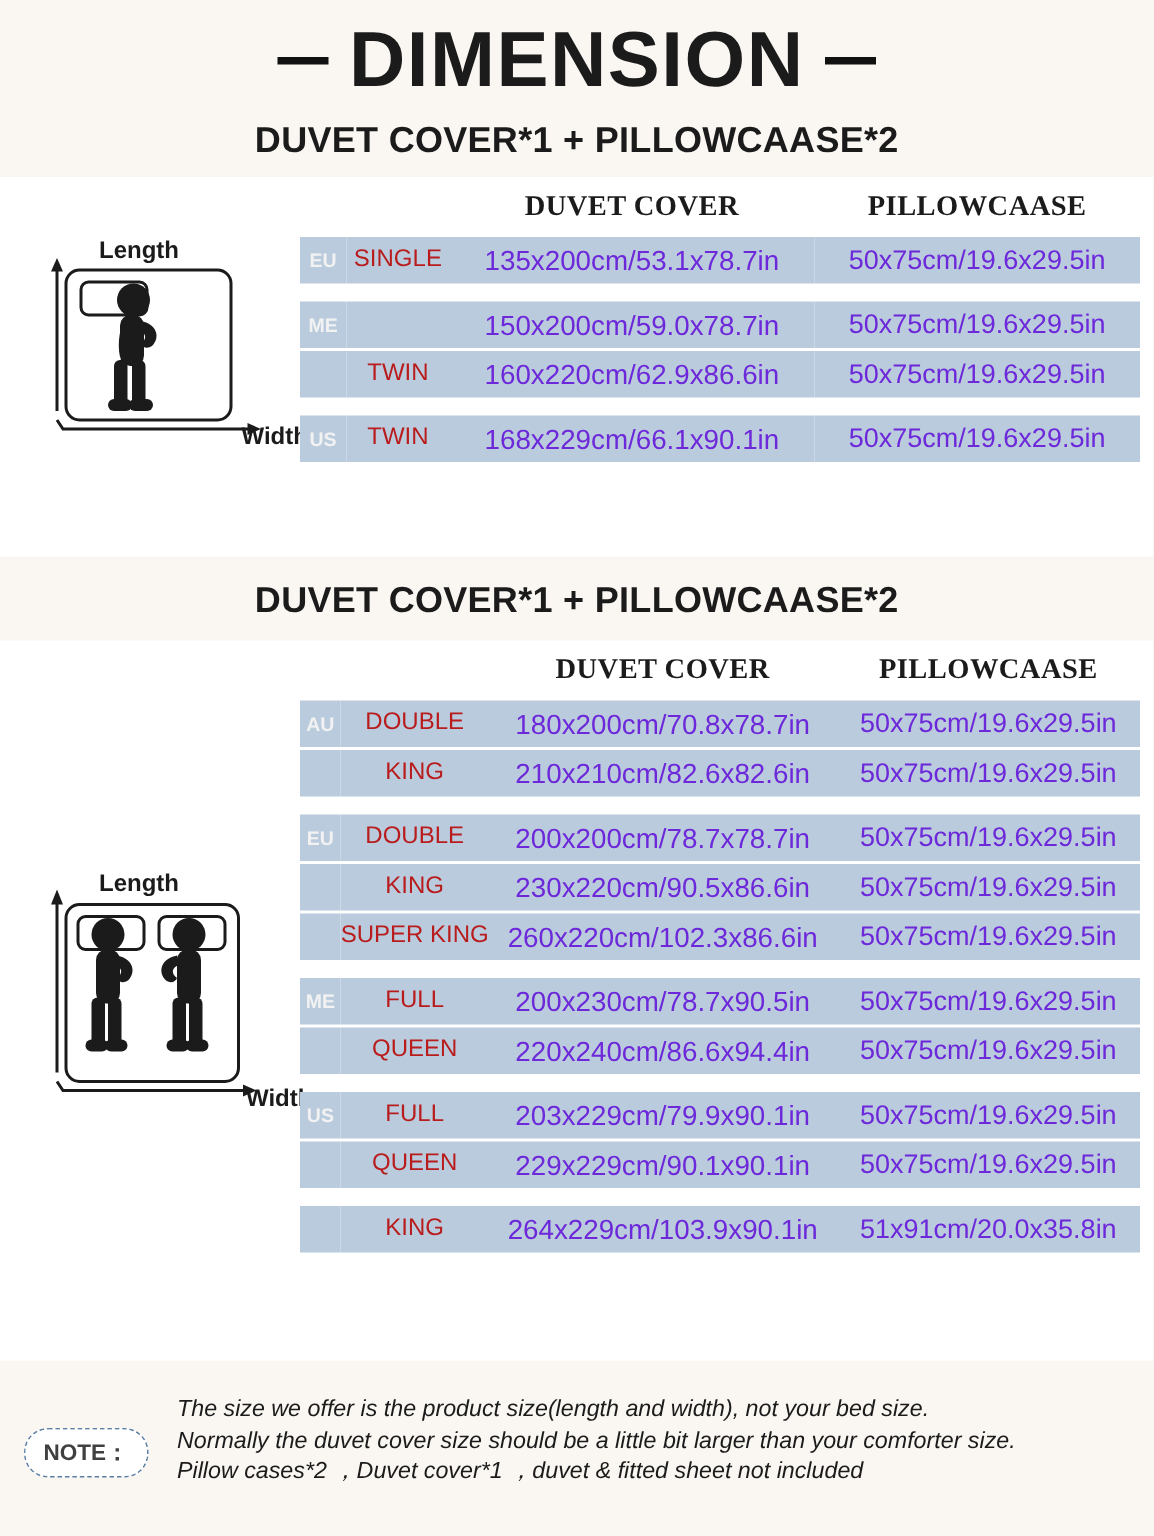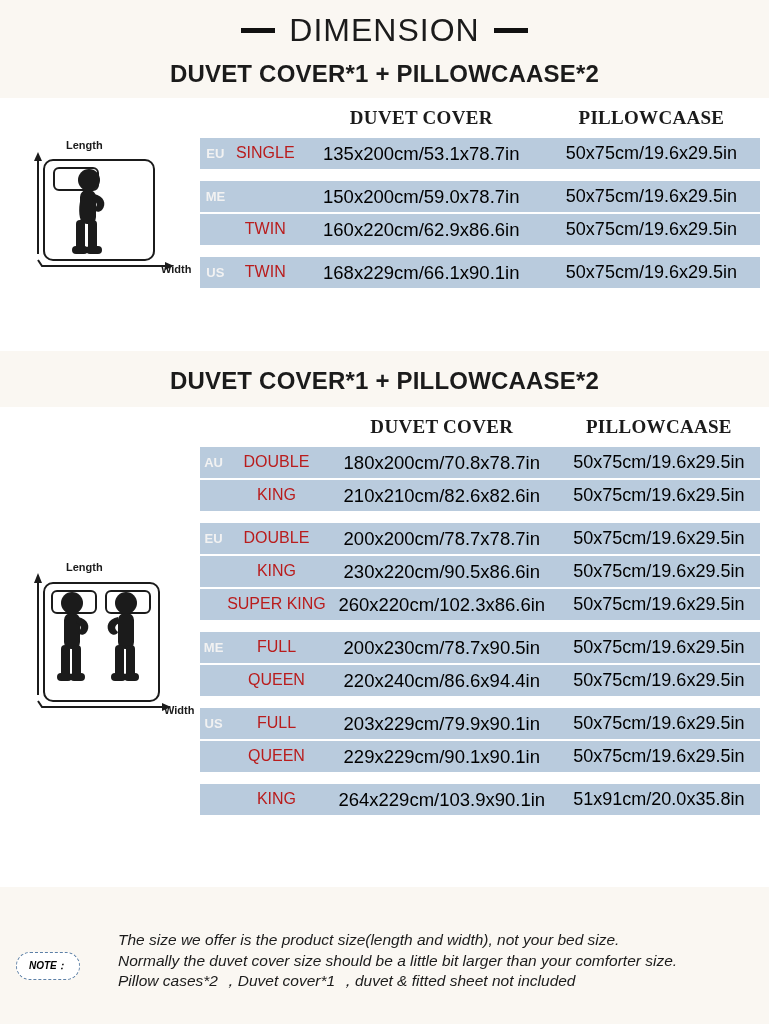--- a/index.html
+++ b/index.html
@@ -14,21 +14,21 @@
   .page { position: relative; width: 769px; height: 1024px; background: #faf7f2; }
 
   
   .title-row {
     display: flex; align-items: center; justify-content: center;
     gap: 14px;
     padding-top: 14px;
   }
   .title-dash { width: 34px; height: 5px; background: #111; }
   .main-title {
-    font-size: 32px; font-weight: normal; letter-spacing: 1px;
+    font-size: 52px; font-weight: bold; letter-spacing: 1px;
     line-height: 1; margin: 0;
   }
   .sub-title {
     text-align: center;
     font-size: 24px; font-weight: bold;
     margin: 14px 0 10px 0;
     letter-spacing: .2px;
   }
 
   
@@ -42,21 +42,21 @@
   .colhead {
     height: 36px;
     font-size: 19px; font-weight: bold; text-align: center;
     letter-spacing: .3px;
     font-family: Liberation Serif, serif;
   }
   .cell {
     background: #b9cbdd;
     height: 31px;
     font-size: 18px;
-    color: #000000;
+    color: #6d28d9;
     text-align: center;
     vertical-align: middle;
     padding: 0 4px;
     white-space: nowrap;
   }
   .cell.region {
     width: 32px;
     font-size: 13px;
     color: #f2f2f2;
     font-weight: bold;
@@ -67,31 +67,30 @@
     color: #b91c1c;
     text-align: center;
     line-height: 1.05;
   }
   .cell.val { width: 248px; font-size: 18.5px; }
   .cell.pillow { width: 222px; font-size: 18px; }
   .spacer-row td { height: 8px; background: transparent; }
 
   
   .illus { position: absolute; }
-  .axis-label { font-size: 11px; font-weight: bold; padding-left: 22px; }
+  .axis-label { font-size: 16px; font-weight: bold; padding-left: 22px; }
   .note-box {
     border: 1px dashed #5b7fa6;
     border-radius: 16px;
     padding: 6px 12px;
-    font-size: 10px;
+    font-size: 15px;
     font-weight: bold;
-    color: #000000;
+    color: #404040;
     display: inline-block;
     background: #ffffff;
-    font-style: italic;
   }
   .note-text { font-size: 15.5px; line-height: 1.33; }
 </style>
 </head>
 <body>
 
 <div class="page">
 
   <div class="title-row">
     <div class="title-dash"></div>

